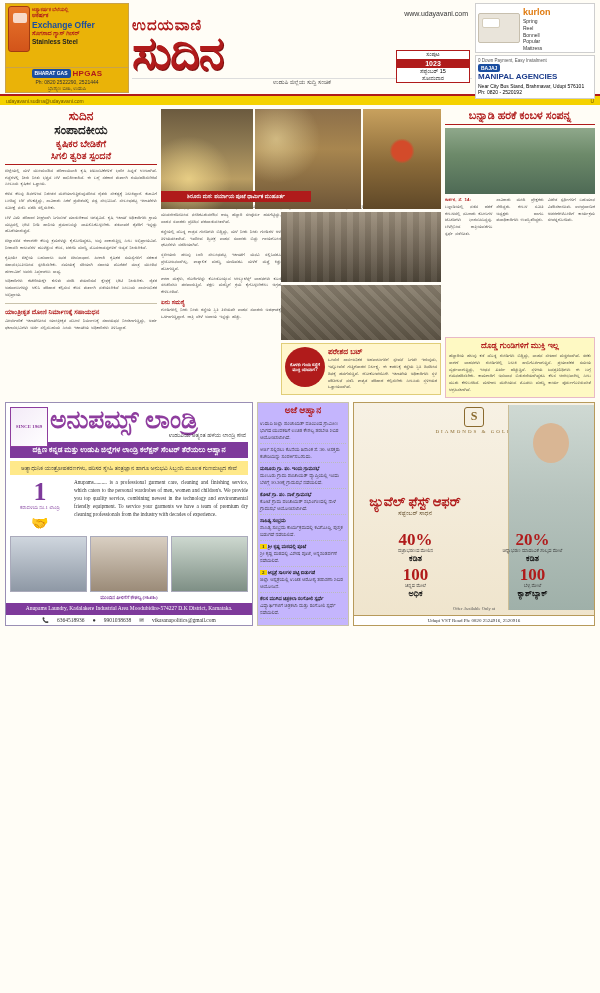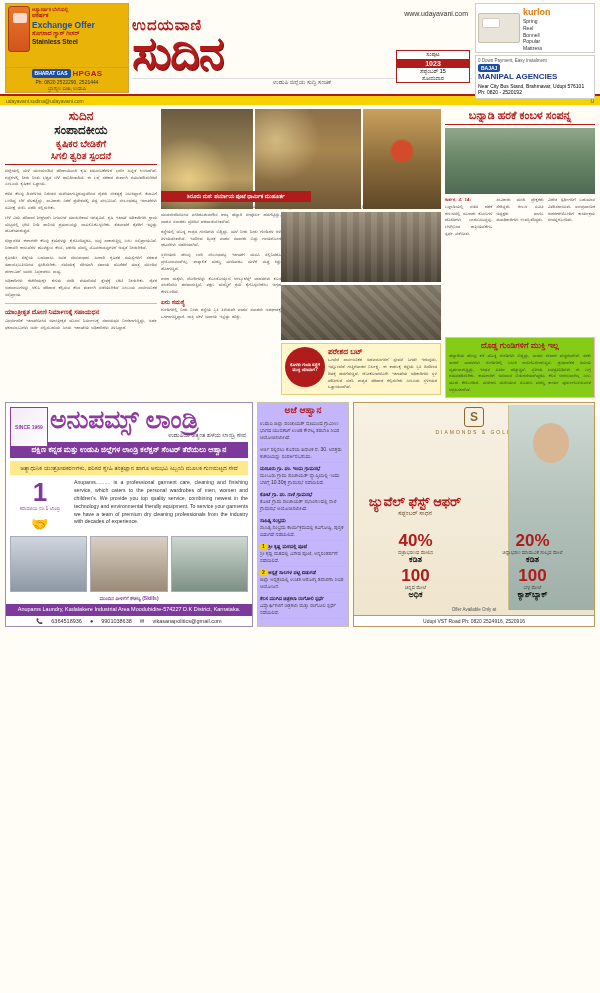--- a/index.html
+++ b/index.html
@@ -279,21 +279,21 @@
     justify-content: center;
     gap: 10px;
     font-size: 7.5px;
     color: #b01b1b;
     font-weight: bold;
     margin-top: 2px;
   }
   .sub-head .dot { color:#b01b1b; }
 
   .pink-box {
-    background: #84cc16;
+    background: #fef9c3;
     border: 1px solid #e8b9c6;
     padding: 3px;
   }
   .pink-box .ph {
     color: #b01b1b; font-weight: bold; font-size: 8px; text-align: center;
     margin-bottom: 2px;
   }
   .yellow-box {
     background: #fff6cc;
     border: 1px solid #e0cd78;
@@ -307,20 +307,21 @@
     float: left; margin: 0 3px 2px 0;
     line-height: 1.2;
     padding: 3px;
   }
 
   
   .bottom {
     display: flex;
     gap: 4px;
     padding: 0 5px 4px 5px;
+    font-family: Liberation Serif, serif;
   }
   .ad-anupams {
     width: 248px;
     border: 1px solid #9a8fb5;
     background: #fff;
     position: relative;
     overflow: hidden;
   }
   .anu-title {
     color: #8e3d9e;

